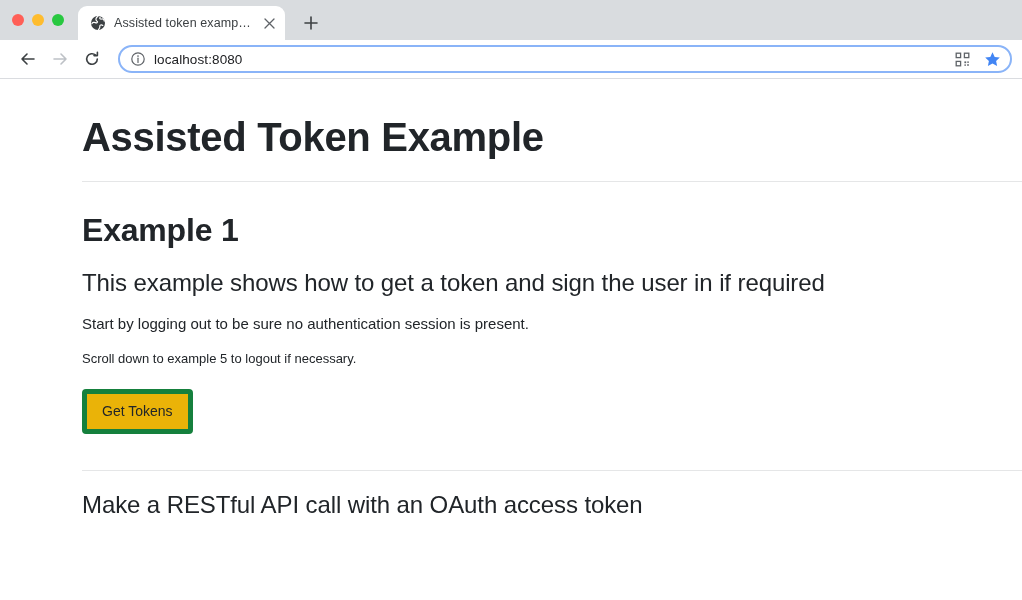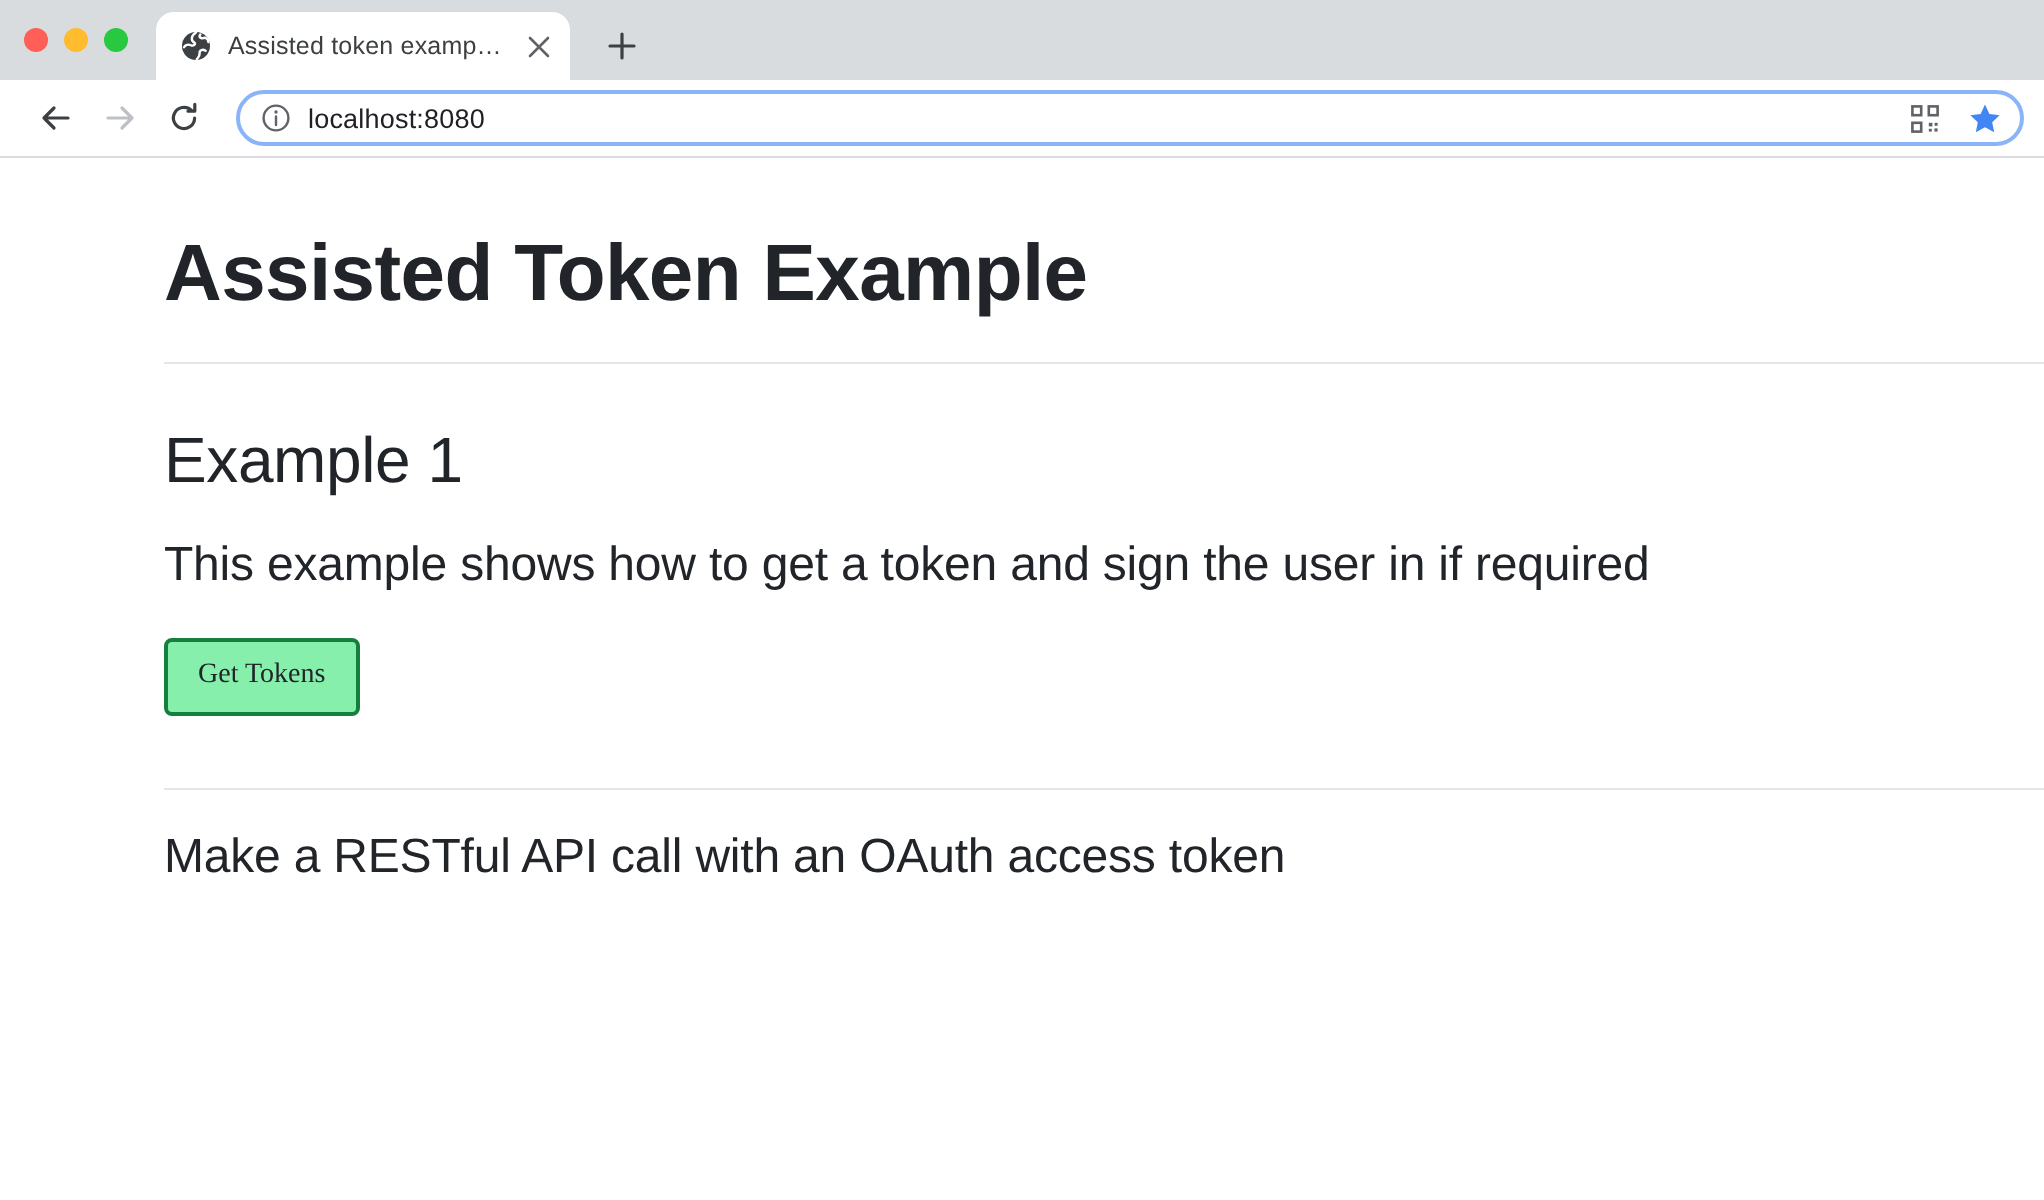--- a/index.html
+++ b/index.html
@@ -182,21 +182,21 @@
     border: 0;
     border-top: 1px solid #e5e6e7;
     margin: 20px 0 0 0;
     width: 940px;
   }
   .rule.second {
     margin-top: 36px;
   }
   .section-title {
     font-size: 32px;
-    font-weight: normal;
+    font-weight: bold;
     color: #212529;
     margin: 0;
     padding-top: 29px;
     line-height: 1.2;
     letter-spacing: -0.2px;
   }
   .section-sub {
     font-size: 24px;
     font-weight: normal;
     color: #212529;
@@ -213,27 +213,27 @@
     line-height: 1.5;
   }
   .para.small {
     font-size: 13px;
     padding-top: 13px;
   }
   .btn {
     display: inline-block;
     font-size: 14px;
     color: #212529;
-    background: #86efac;
-    border: 2px solid #15803d;
+    background: #eab308;
+    border: 5px solid #15803d;
     border-radius: 4px;
     padding: 9px 15px;
     margin-top: 21px;
     line-height: 1.2;
-    font-family: Liberation Serif, serif;
+    font-family: Liberation Sans, sans-serif;
     cursor: pointer;
   }
 </style>
 </head>
 <body>
 
 <div class="browser">
 
   <div class="tabstrip">
 
@@ -318,20 +318,22 @@
 
   <div class="viewport">
     <div class="page">
 
       <h1 class="page-title">Assisted Token Example</h1>
       <hr class="rule">
 
       <section>
         <h2 class="section-title">Example 1</h2>
         <h3 class="section-sub">This example shows how to get a token and sign the user in if required</h3>
+        <p class="para">Start by logging out to be sure no authentication session is present.</p>
+        <p class="para small">Scroll down to example 5 to logout if necessary.</p>
         <button class="btn">Get Tokens</button>
       </section>
 
       <hr class="rule second">
 
       <section>
         <h3 class="section-sub">Make a RESTful API call with an OAuth access token</h3>
 
       </section>
 

